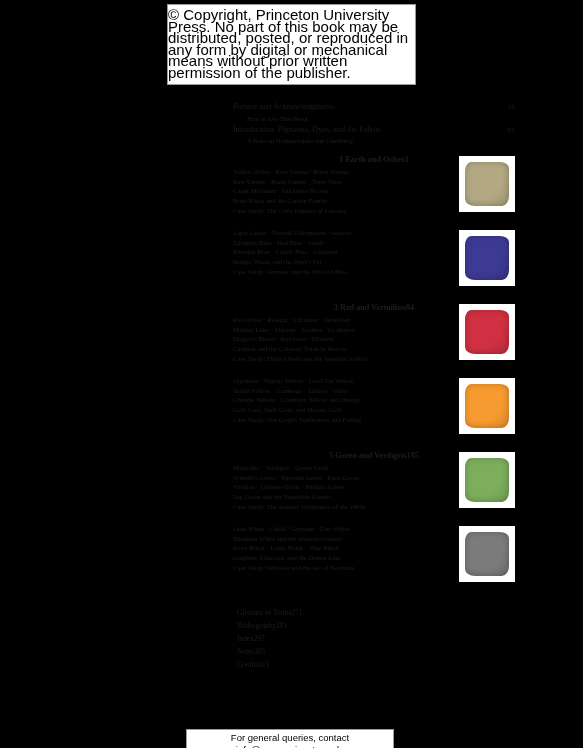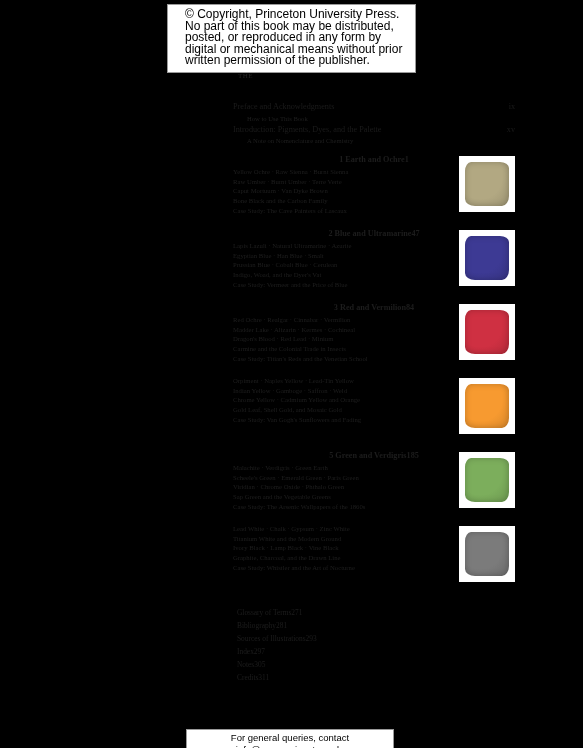--- a/index.html
+++ b/index.html
@@ -8,22 +8,22 @@
     font-family:"Liberation Serif", serif;
     color:#1c1c1c;
   }
 
   
   .copyright{
     position:absolute;left:167px;top:4px;width:249px;
     background:#ffffff;color:#000;
     border:1px solid #9a9a9a;
     font-family:"Liberation Sans", sans-serif;
-    font-size:12px;line-height:11.6px;
-    padding:4px 5px 5px 17px;
+    font-size:15px;line-height:11.6px;
+    padding:4px 5px 5px 0;
     box-sizing:border-box;
   }
 
   
   .footer-banner{
     position:absolute;left:186px;top:729px;width:208px;
     background:#ffffff;color:#000;
     border:1px solid #9a9a9a;
     font-family:"Liberation Sans", sans-serif;
     font-size:9.5px;line-height:12px;
@@ -161,25 +161,20 @@
         <div class="entry">Caput Mortuum · Van Dyke Brown</div>
         <div class="entry">Bone Black and the Carbon Family</div>
         <div class="entry wide">Case Study: The Cave Painters of Lascaux</div>
       </div>
       <div class="swatch-card">
         <div class="swatch" style="background: radial-gradient(at 35% 30%, rgb(178, 168, 130) 0%, rgb(178, 168, 130) 55%, rgba(0, 0, 0, 0.18) 120%), rgb(178, 168, 130); box-shadow: rgba(0, 0, 0, 0.22) 0px 0px 6px inset;"></div>
       </div>
     </div>
 
     <div class="chapter">
-      <div class="chapter-head">
-        <span class="lbl">2  Blue and Ultramarine</span>
-        <span class="fill"></span>
-        <span class="pg">47</span>
-      </div>
       <div class="entries">
         <div class="entry">Lapis Lazuli · Natural Ultramarine · Azurite</div>
         <div class="entry">Egyptian Blue · Han Blue · Smalt</div>
         <div class="entry">Prussian Blue · Cobalt Blue · Cerulean</div>
         <div class="entry">Indigo, Woad, and the Dyer's Vat</div>
         <div class="entry wide">Case Study: Vermeer and the Price of Blue</div>
       </div>
       <div class="swatch-card">
         <div class="swatch" style="background: radial-gradient(at 35% 30%, rgb(61, 58, 148) 0%, rgb(61, 58, 148) 55%, rgba(0, 0, 0, 0.18) 120%), rgb(61, 58, 148); box-shadow: rgba(0, 0, 0, 0.22) 0px 0px 6px inset;"></div>
       </div>
@@ -252,25 +247,20 @@
         <span class="lbl">Glossary of Terms</span>
         <span class="fill"></span>
         <span class="pg">271</span>
       </div>
       <div class="back-row">
         <span class="lbl">Bibliography</span>
         <span class="fill"></span>
         <span class="pg">281</span>
       </div>
       <div class="back-row">
-        <span class="lbl">Sources of Illustrations</span>
-        <span class="fill"></span>
-        <span class="pg">293</span>
-      </div>
-      <div class="back-row">
         <span class="lbl">Index</span>
         <span class="fill"></span>
         <span class="pg">297</span>
       </div>
       <div class="back-row">
         <span class="lbl">Notes</span>
         <span class="fill"></span>
         <span class="pg">305</span>
       </div>
       <div class="back-row">

